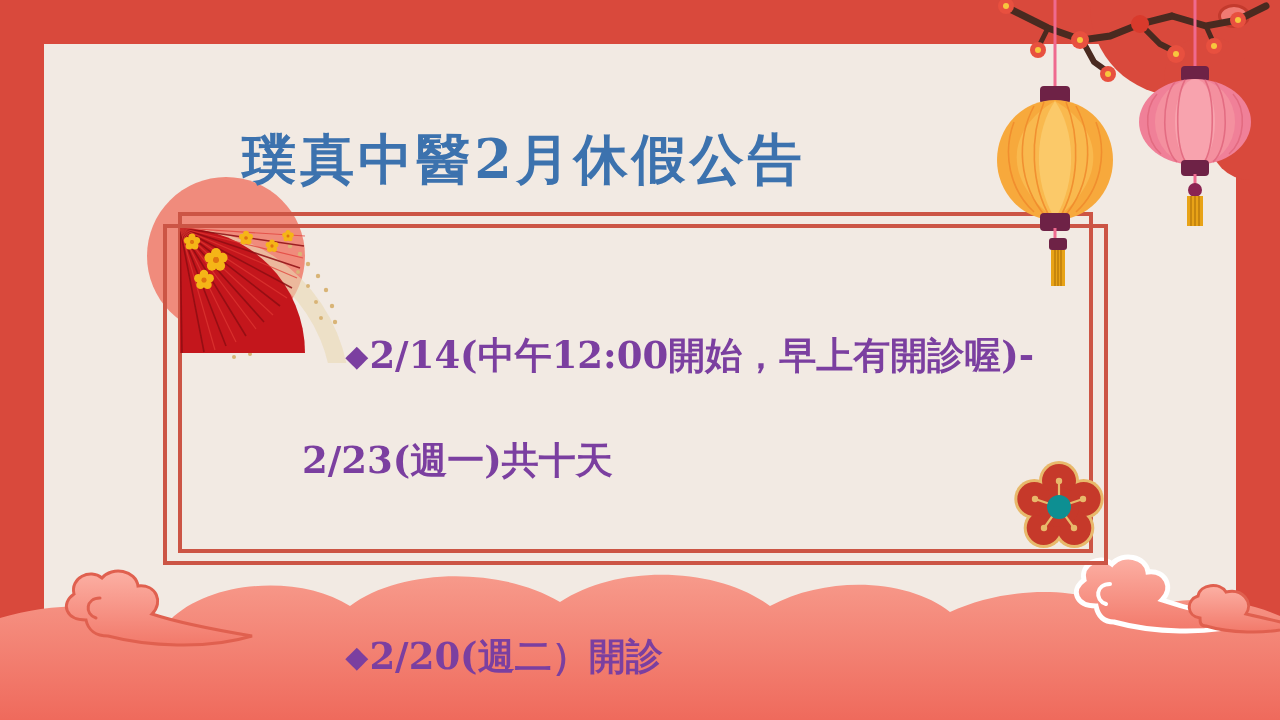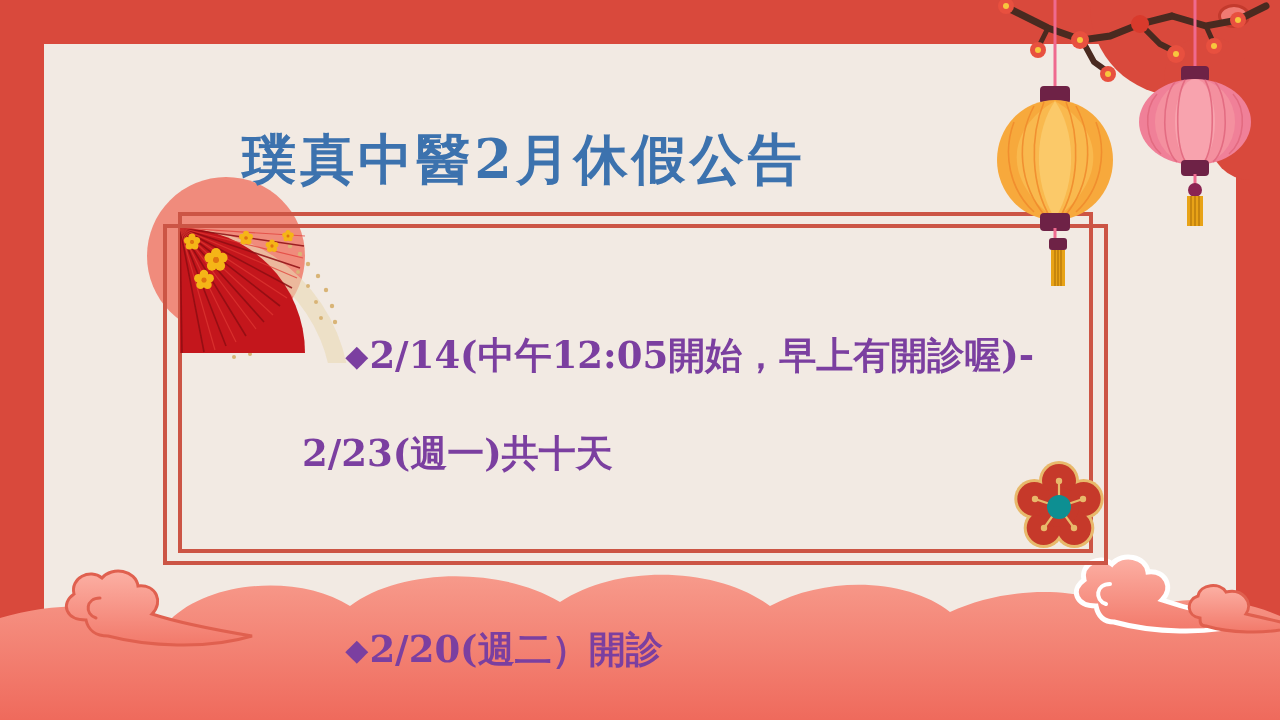--- a/index.html
+++ b/index.html
@@ -162,21 +162,21 @@
   .bullet-line {
     display: block;
     white-space: pre-wrap;
   }
   .bullet-line .diamond {
     display: inline-block;
     font-size: 30px;
     vertical-align: 2px;
     margin-right: 1px;
   }
-  .cont-indent { padding-left: 34px; display: block; }
+  .cont-indent { padding-left: 34px; display: block; margin-top: 7px; }
 </style>
 </head>
 <body>
 
 <div id="poster">
 
   <div class="frame-red frame-top"></div>
   <div class="frame-red frame-left"></div>
   <div class="frame-red frame-right"></div>
   <div class="frame-red frame-bottom"></div>
@@ -464,21 +464,21 @@
                C 56 4 68 18 60 30 C 78 34 96 38 110 42
                C 80 52 40 48 20 42 C 14 42 14 38 14 34 Z" fill="url(#cloudGrad2)" stroke="#e0604f" stroke-width="3"></path>
     </g>
   </svg>
 
   <div class="title">璞真中醫2月休假公告</div>
 
   <div class="body-list">
 
     <span class="bullet-line">
-      <span class="diamond">◆</span><span>2/14(中午12:05開始，早上有開診喔)-</span>
+      <span class="diamond">◆</span><span>2/14(中午12:00開始，早上有開診喔)-</span>
       <span class="cont-indent">2/23(週一)共十天</span>
     </span>
 
     <span class="bullet-line">
       <span class="diamond">◆</span><span>2/20(週二）開診</span>
     </span>
 
   </div>
 
 </div>

